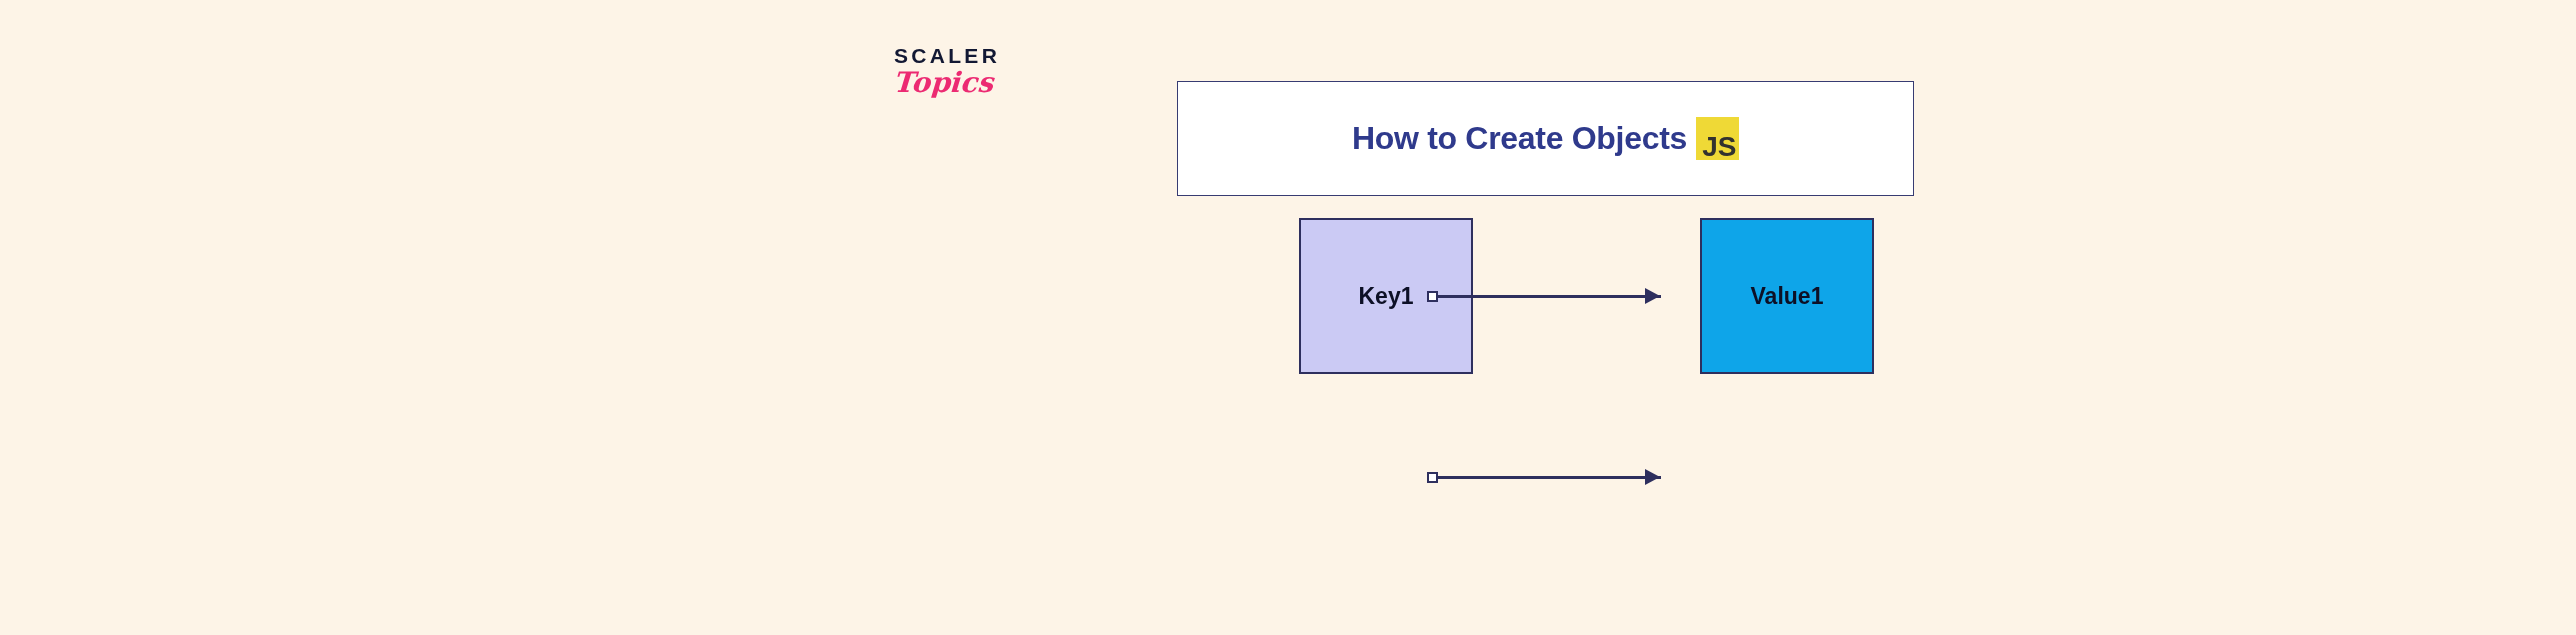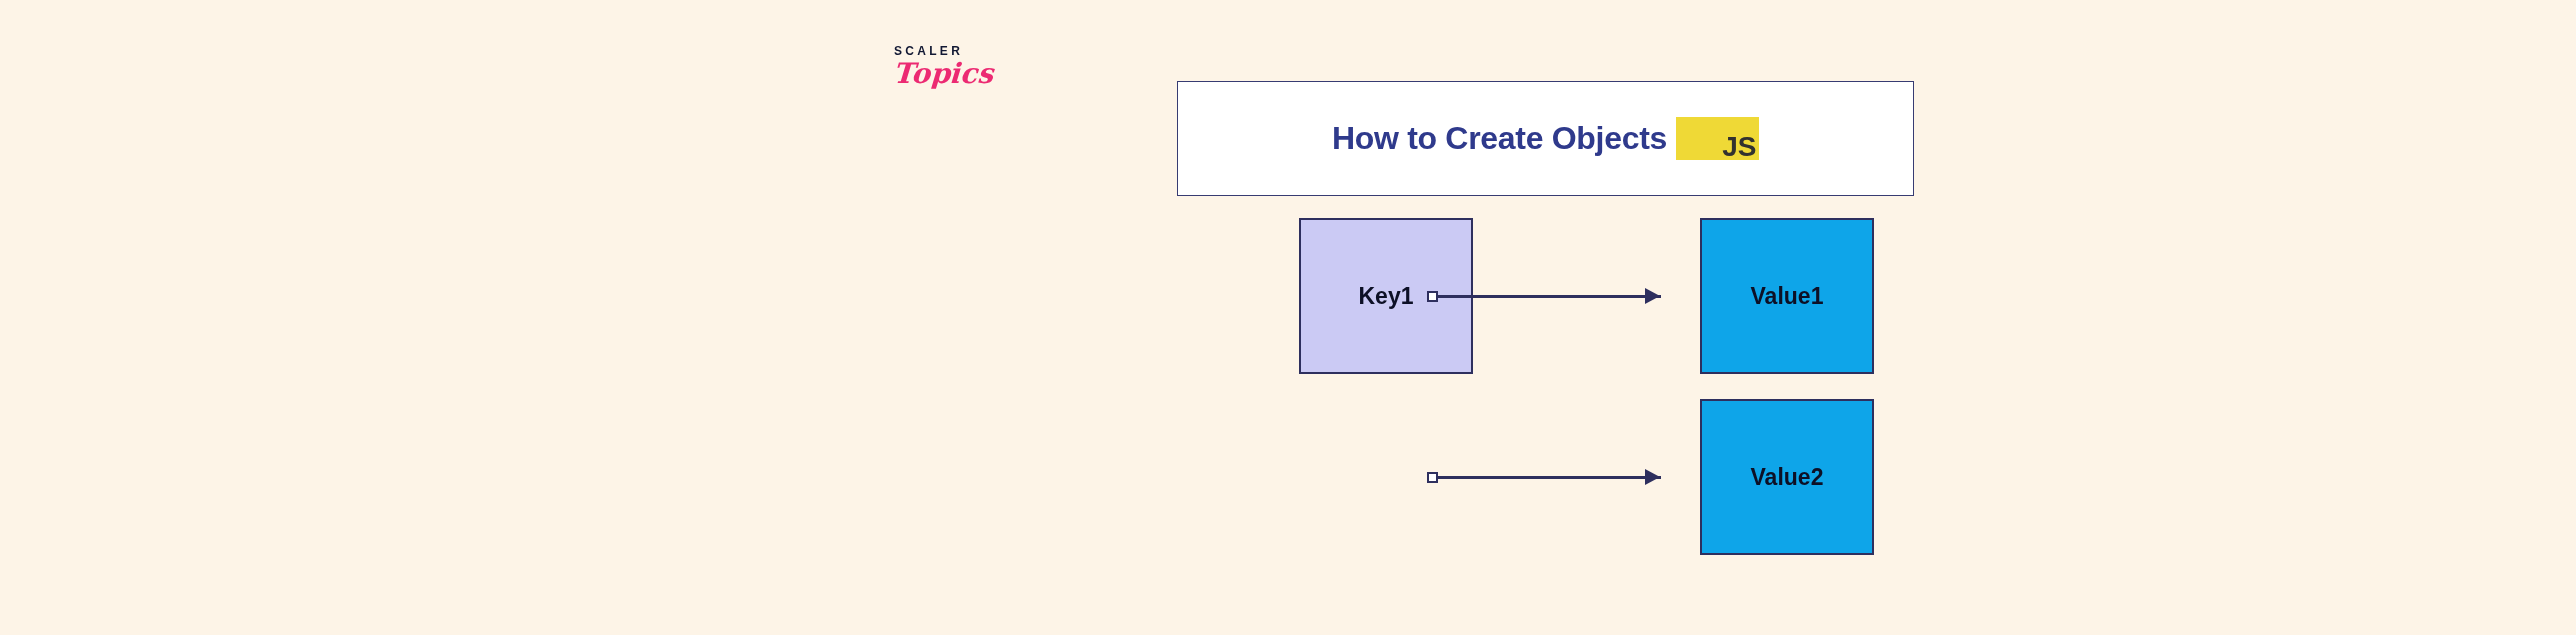--- a/index.html
+++ b/index.html
@@ -23,21 +23,21 @@
   #brand-logo {
     position: absolute;
     left: 894px;
     top: 45px;
     width: 134px;
     height: 77px;
   }
   #brand-wordmark {
     font-family: "Liberation Sans", sans-serif;
     font-weight: bold;
-    font-size: 12px;
+    font-size: 21px;
     letter-spacing: 3.3px;
     color: #121833;
     line-height: 1;
     white-space: nowrap;
   }
   #brand-script {
     font-family: "DejaVu Serif", serif;
     font-style: italic;
     font-weight: bold;
     font-size: 28px;
@@ -72,21 +72,20 @@
     color: #2F3A8C;
     white-space: nowrap;
     letter-spacing: -0.3px;
   }
   #js-badge {
     width: 43px;
     height: 43px;
     background: #EFD936;
     position: relative;
     flex: 0 0 auto;
-    padding-left: 40px;
   }
   #js-badge-label {
     position: absolute;
     right: 2.6px;
     bottom: -1px;
     font-family: "Liberation Sans", sans-serif;
     font-weight: bold;
     font-size: 28px;
     line-height: 1;
     color: #32322F;
@@ -184,19 +183,16 @@
     <div class="port" style="left:1427px; top:291px;"></div>
     <div class="edge-line" style="left:1438px; top:295px; width:223px;"></div>
     <div class="edge-head" style="left:1645px; top:288px;"></div>
     <div class="node node-value" style="left:1660px; top:218px;">
       <span class="node-label">Value1</span>
     </div>
 
     <div class="port" style="left:1427px; top:472px;"></div>
     <div class="edge-line" style="left:1438px; top:476px; width:223px;"></div>
     <div class="edge-head" style="left:1645px; top:469px;"></div>
-    <div class="node node-value" style="left:1660px; top:399px;">
-      <span class="node-label">Value2</span>
-    </div>
 
   </div>
 </div>
 
 
 </body></html>

